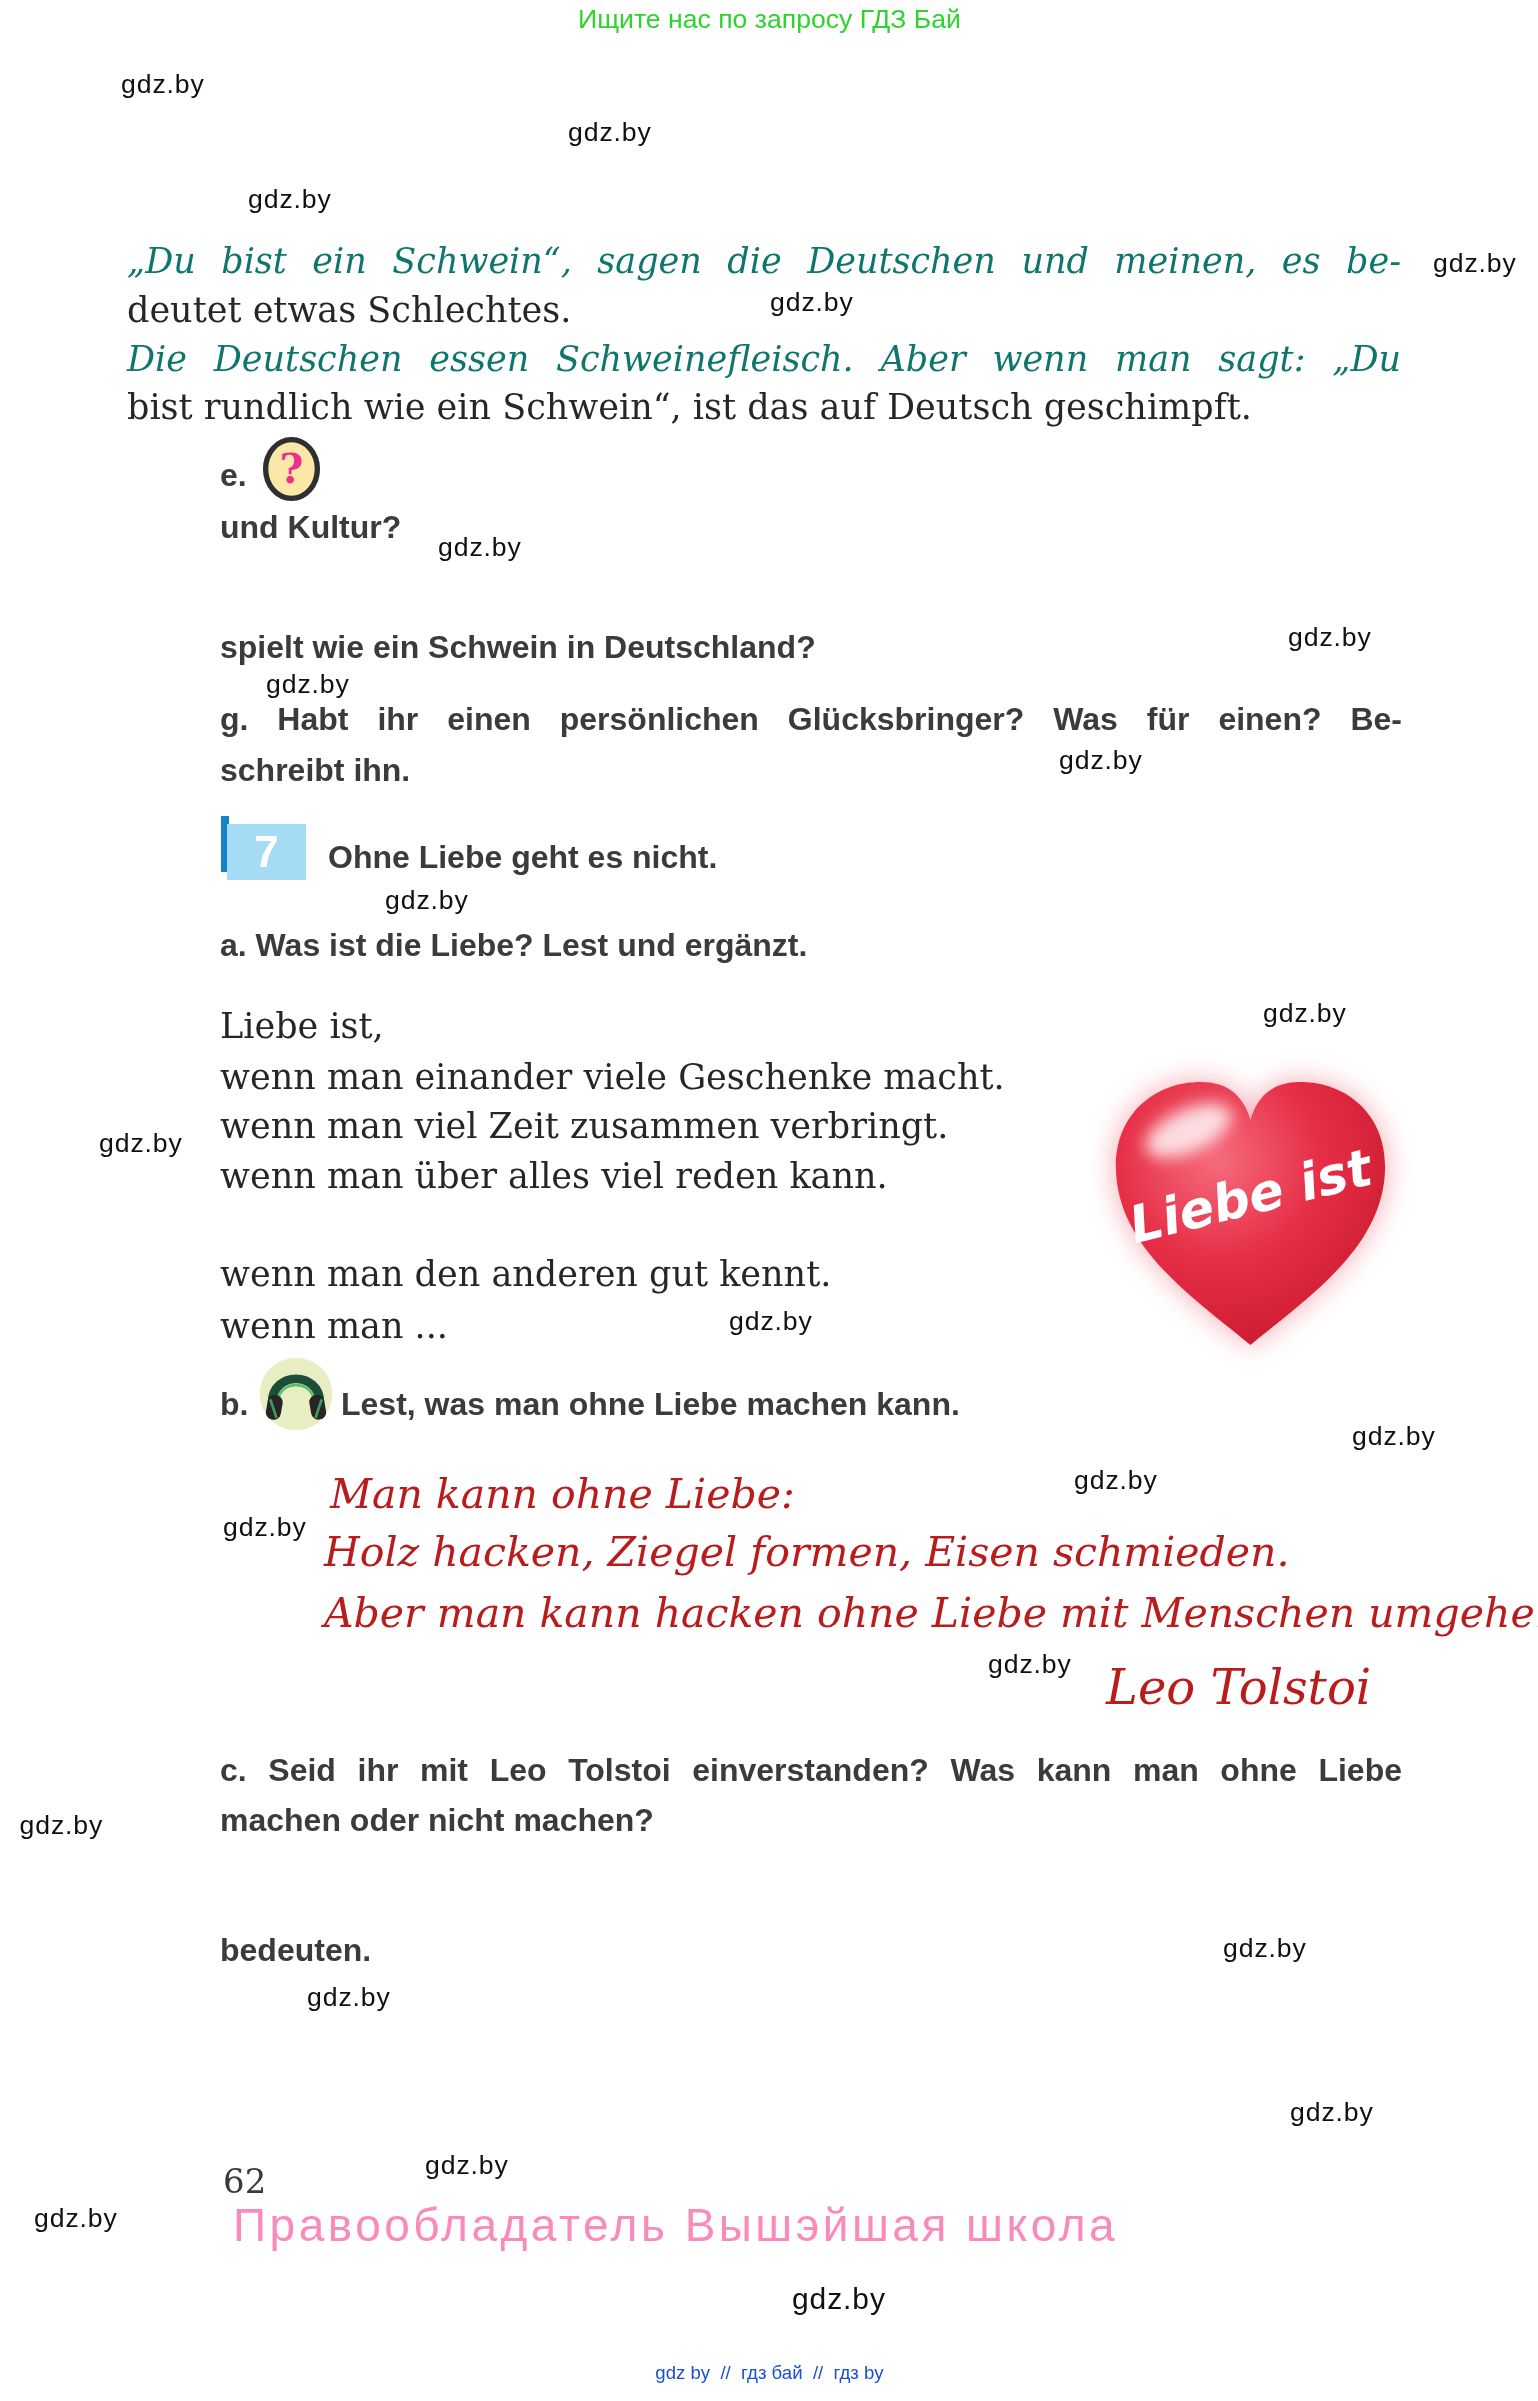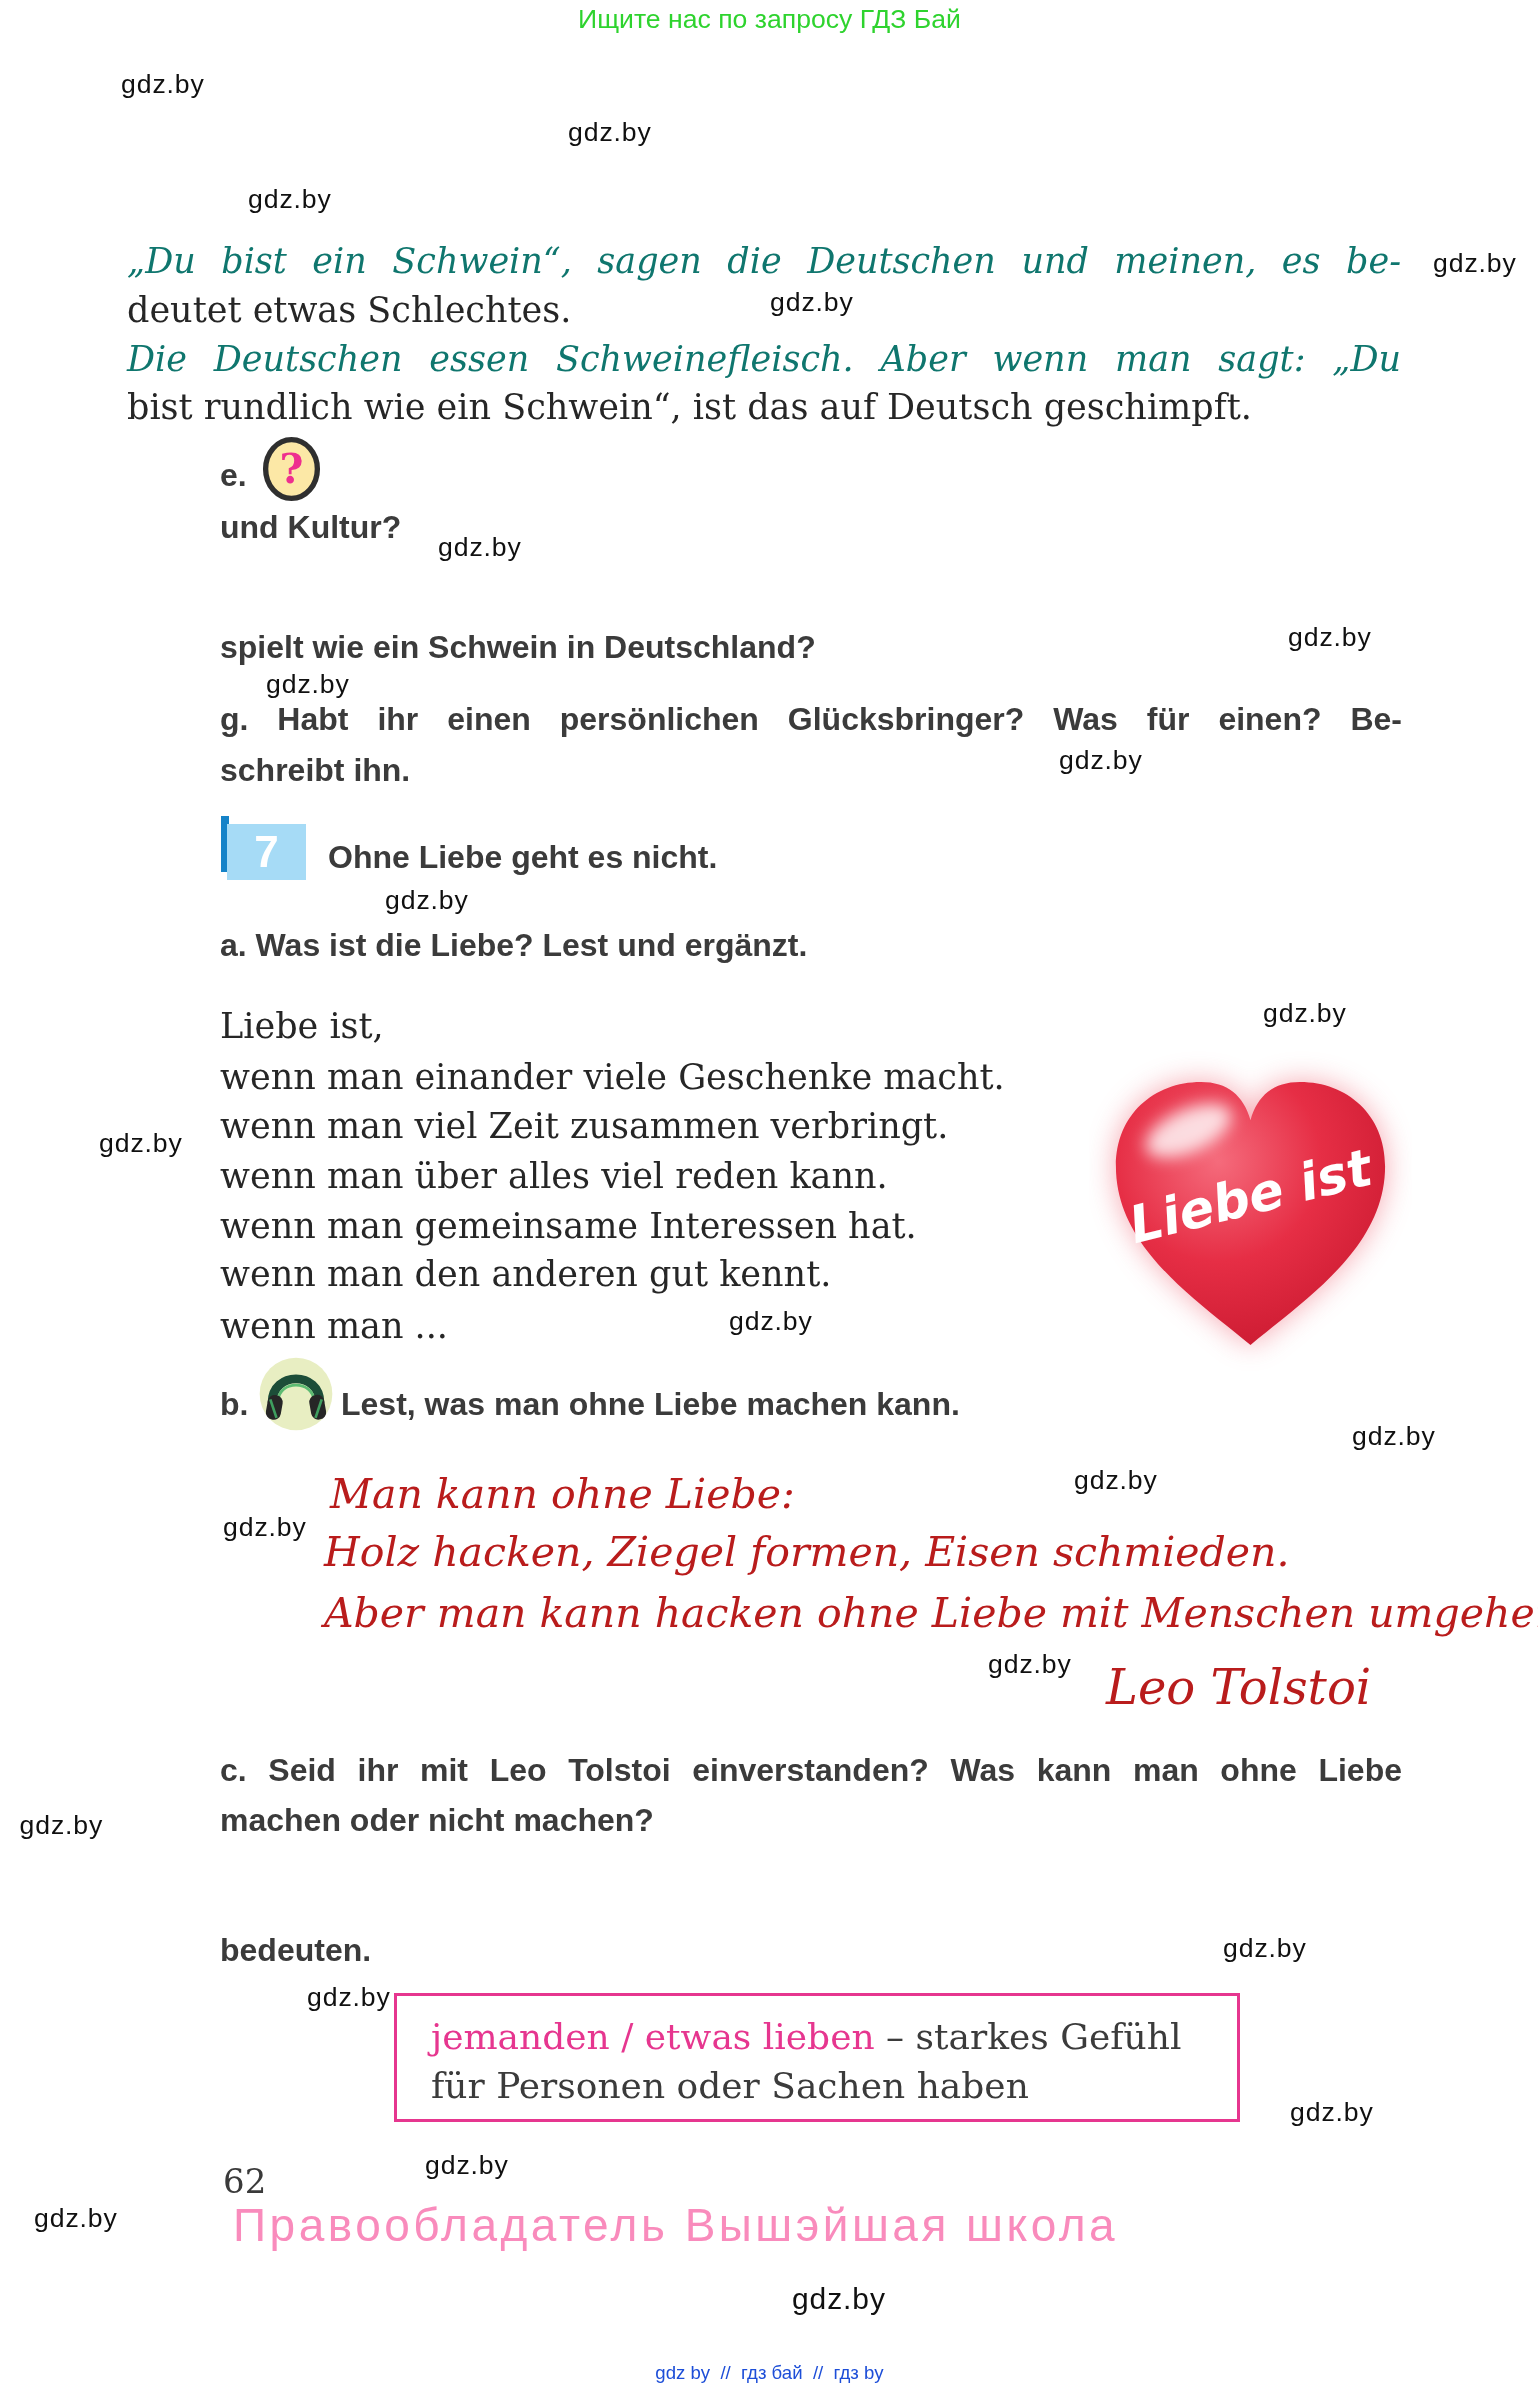--- a/index.html
+++ b/index.html
@@ -116,21 +116,20 @@
   <div class="badge-stripe"></div>
   <div class="badge-rect">7</div>
   <div class="bold" style="left:328px;top:839px">Ohne Liebe geht es nicht.</div>
 
   <div class="bold" style="left:220px;top:927px">a. Was ist die Liebe? Lest und ergänzt.</div>
 
   <div class="serif" style="left:220px;top:1006px">Liebe ist,</div>
   <div class="serif" style="left:220px;top:1057px">wenn man einander viele Geschenke macht.</div>
   <div class="serif" style="left:220px;top:1106px">wenn man viel Zeit zusammen verbringt.</div>
   <div class="serif" style="left:220px;top:1156px">wenn man über alles viel reden kann.</div>
-  <div class="serif" style="left:220px;top:1206px">wenn man gemeinsame Interessen hat.</div>
   <div class="serif" style="left:220px;top:1254px">wenn man den anderen gut kennt.</div>
   <div class="serif" style="left:220px;top:1306px">wenn man ...</div>
 
   <div class="heart-wrap">
     <svg width="323" height="340" viewBox="0 0 364 384">
       <defs>
         <radialGradient id="hg" cx="38%" cy="30%" r="85%">
           <stop offset="0%" stop-color="#f56b7c"></stop>
           <stop offset="45%" stop-color="#e62e45"></stop>
           <stop offset="100%" stop-color="#c4152c"></stop>
@@ -160,23 +159,19 @@
   <div class="script" style="left:330px;top:1470px">Man kann ohne Liebe:</div>
   <div class="script" style="left:324px;top:1528px">Holz hacken, Ziegel formen, Eisen schmieden.</div>
   <div class="script" style="left:324px;top:1589px">Aber man kann hacken ohne Liebe mit Menschen umgehen.</div>
   <div class="script" style="left:1106px;top:1659px;font-size:48px">Leo Tolstoi</div>
 
   <div class="boldw" style="left:220px;top:1752px;width:1182px">c. Seid ihr mit Leo Tolstoi einverstanden? Was kann man ohne Liebe</div>
   <div class="bold" style="left:220px;top:1802px">machen oder nicht machen?</div>
 
   <div class="bold" style="left:220px;top:1932px">bedeuten.</div>
 
-  <div class="defbox">
-    <div class="l1"><span class="term">jemanden / etwas lieben</span><span> – starkes Gefühl</span></div>
-    <div class="l2">für Personen oder Sachen haben</div>
-  </div>
 
   <div class="pagenum">62</div>
   <div class="copyright">Правообладатель Вышэйшая школа</div>
   <div class="footer-links">gdz by  //  гдз бай  //  гдз by</div>
 
 </div>
 
 
 </body></html>

